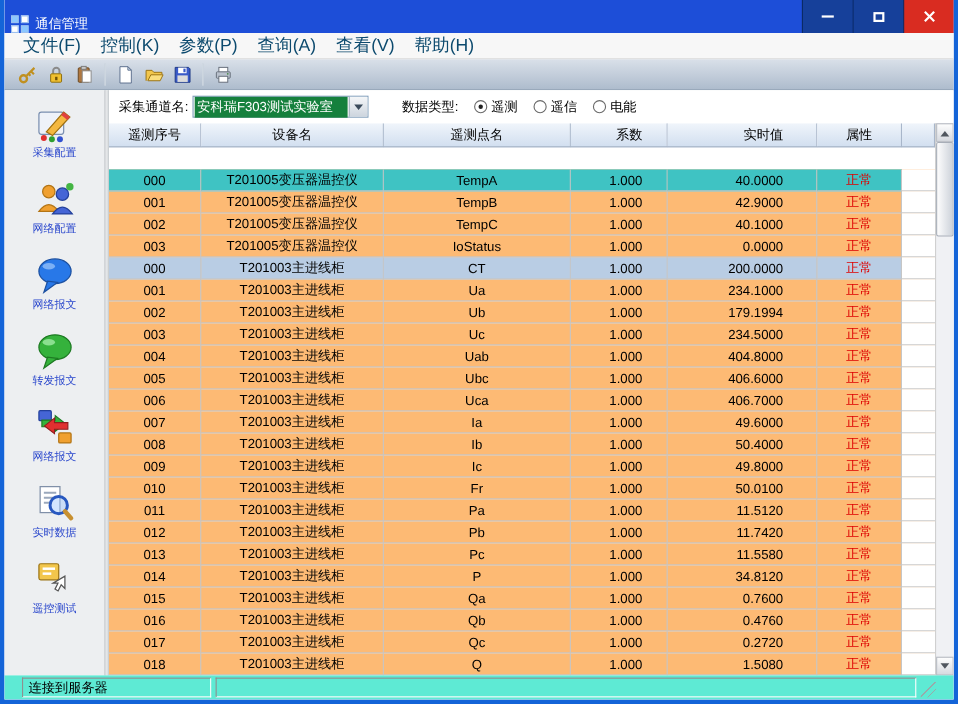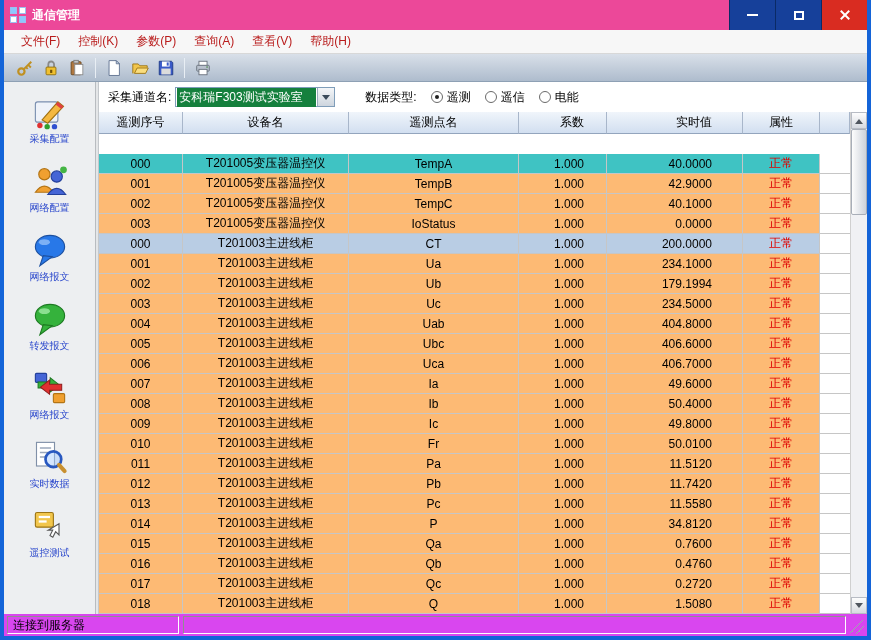--- a/index.html
+++ b/index.html
@@ -1,38 +1,38 @@
 <!DOCTYPE html>
 <html><head>
 <meta charset="utf-8">
 <style>
   * { margin:0; padding:0; box-sizing:border-box; }
   html,body { width:871px; height:640px; font-family:"Liberation Sans","DejaVu Sans",sans-serif; }
   .window { width:871px; height:640px; border-left:4px solid #1464d8; border-right:4px solid #1464d8;
             border-bottom:4px solid #1464d8; background:#fff; display:flex; flex-direction:column; overflow:hidden; }
 
   
-  .titlebar { height:30px; background:#ec4899; display:flex; align-items:center; flex:0 0 30px;font-weight:bold; }
+  .titlebar { height:30px; background:#1d4ed8; display:flex; align-items:flex-end; flex:0 0 30px; }
   .app-icon { width:16px; height:16px; margin:0 6px 0 6px; display:grid; grid-template-columns:7px 7px; grid-template-rows:7px 7px; gap:2px; }
   .app-icon span { background:#fff; border:1px solid #9cc0f0; }
   .app-icon span:nth-child(1){ background:#8cc8ff; } .app-icon span:nth-child(4){ background:#8cc8ff; }
   .title-text { color:#fff; font-size:12px; }
   .win-buttons { margin-left:auto; display:flex; height:30px; }
   .win-btn { width:46px; height:30px; display:flex; align-items:center; justify-content:center;
              border-left:1px solid #0a2a66; background:#16409a; position:relative; cursor:pointer; }
   .win-btn.close { background:#d92c21; }
   .glyph-min { width:11px; height:2px; background:#fff; }
   .glyph-max { width:10px; height:9px; border:2px solid #fff; }
   .glyph-close { position:relative; width:12px; height:12px; }
   .glyph-close::before,.glyph-close::after { content:""; position:absolute; left:5px; top:0; width:2px; height:12px; background:#fff; }
   .glyph-close::before { transform:rotate(45deg);} .glyph-close::after { transform:rotate(-45deg);}
 
   
   .menubar { height:24px; flex:0 0 24px; background:#f7f7f7; border-bottom:1px solid #d8d8d8; display:flex; align-items:center; padding-left:8px; }
-  .menu-item { font-size:12px; color:#b91c1c; padding:3px 9px; cursor:default; }
+  .menu-item { font-size:16px; color:#0c4a6e; padding:3px 9px; cursor:default; }
 
   
   .toolbar { height:28px; flex:0 0 28px; background:linear-gradient(#d9e0e9,#aebccd); display:flex; align-items:center; padding-left:8px; border-bottom:1px solid #8ea0b4; }
   .tool-btn { width:24px; height:24px; display:flex; align-items:center; justify-content:center; margin:0 1px; border-radius:2px; cursor:pointer; }
   .tool-sep { width:1px; height:20px; background:#90a0b2; border-right:1px solid #e8eef4; margin:0 5px; }
 
   
   .body { flex:1; display:flex; min-height:0; }
   .sidebar { width:92px; flex:0 0 92px; background:#edeff1; border-right:1px solid #b8bcc0; padding-top:12px; display:flex; flex-direction:column; align-items:center; }
   .side-item { width:84px; display:flex; flex-direction:column; align-items:center; margin-bottom:17px; cursor:pointer; }
@@ -75,21 +75,21 @@
 
   
   .vscroll { width:17px; flex:0 0 17px; background:#f0f1f4; border-left:1px solid #d0d0d0; display:flex; flex-direction:column; }
   .sc-btn { height:17px; flex:0 0 17px; background:linear-gradient(#fdfdfd,#d7dae0); border:1px solid #b8bcc4; display:flex; align-items:center; justify-content:center; cursor:pointer; }
   .arr-up { width:0; height:0; border:4px solid transparent; border-bottom:5px solid #50565e; margin-bottom:3px; }
   .arr-dn { width:0; height:0; border:4px solid transparent; border-top:5px solid #50565e; margin-top:3px; }
   .sc-track { flex:1; position:relative; }
   .sc-thumb { position:absolute; top:0; left:0; right:0; height:86px; background:linear-gradient(90deg,#fdfdfd,#cdd2da); border:1px solid #a8aeb8; border-radius:2px; cursor:grab; }
 
   
-  .statusbar { height:22px; flex:0 0 22px; background:#d946ef; display:flex; align-items:center; padding:2px 3px; gap:4px; }
+  .statusbar { height:22px; flex:0 0 22px; background:#5eead4; display:flex; align-items:center; padding:2px 16px; gap:4px; }
   .status-panel { height:18px; border:1px solid; border-color:#8f8f8f #fdfdfd #fdfdfd #8f8f8f; display:flex; align-items:center; font-size:12px; padding-left:5px; }
   .sp-left { width:172px; flex:0 0 172px; }
   .sp-right { flex:1; }
   .grip { width:14px; height:14px; align-self:flex-end;
           background:linear-gradient(135deg,transparent 45%,#9aa 45%,#9aa 50%,transparent 50%,transparent 70%,#9aa 70%,#9aa 75%,transparent 75%); }
 </style>
 </head>
 <body>
 
 <div class="window">

